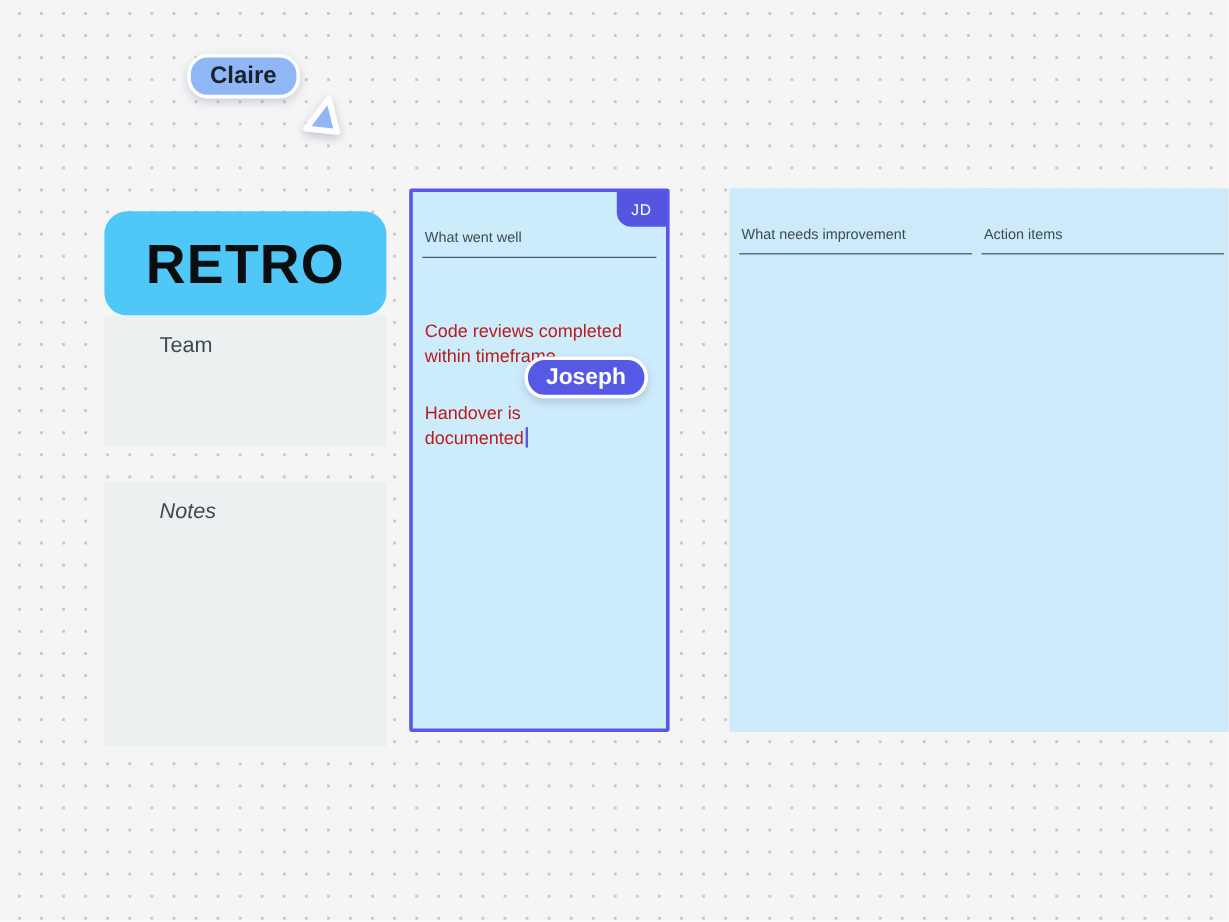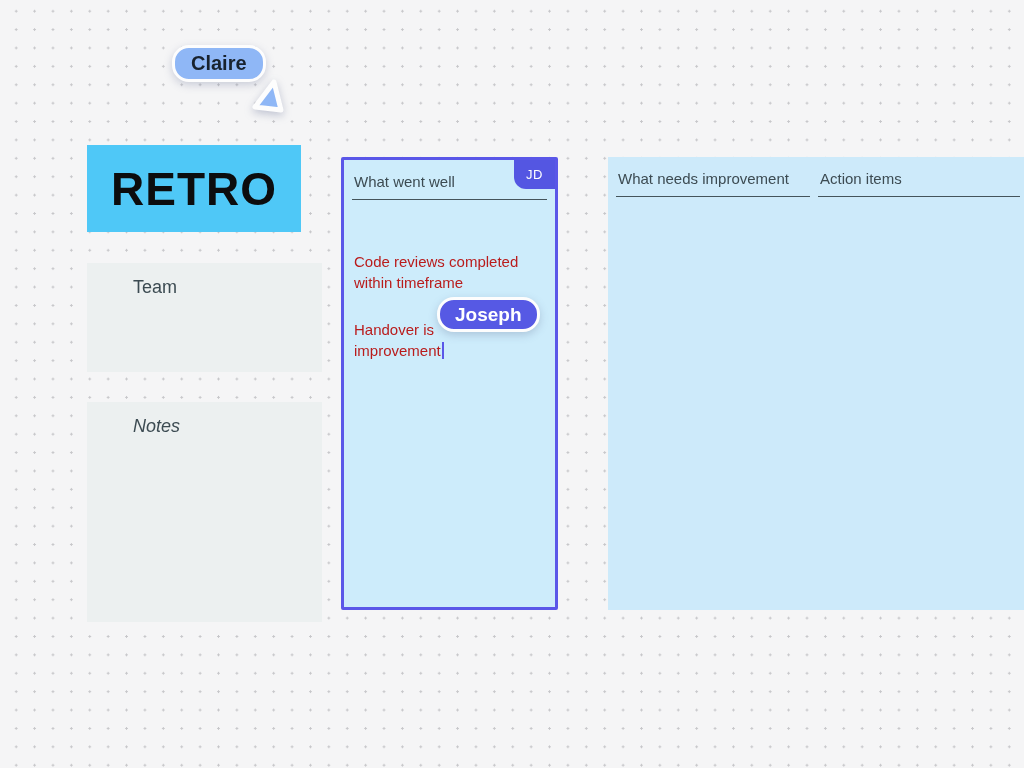--- a/index.html
+++ b/index.html
@@ -10,22 +10,22 @@
   .canvas {
     position: relative; width: 1024px; height: 768px; overflow: hidden;
     background-color: #f5f5f6;
     background-image: radial-gradient(circle, #c7c7ca 1.1px, transparent 1.3px);
     background-size: 18.4px 18.4px;
     background-position: 7px 2px;
   }
 
   
   .retro-card {
-    position: absolute; left: 87px; top: 145px; width: 214px; height: 87px;
-    background: #4fc8f7; display: flex; align-items: center; justify-content: center;
+    position: absolute; left: 87px; top: 176px; width: 235px; height: 87px;
+    background: #4fc8f7; display: flex; align-items: center; justify-content: center; border-radius: 19px;
   }
   .retro-card .retro-text {
     font-size: 46px; font-weight: 800; letter-spacing: 1px; color: #0c0d0e;
   }
   .side-card {
     position: absolute; left: 87px; width: 235px;
     background: #ecf0f0; box-sizing: border-box; padding: 14px 10px;
   }
   .side-card.team  { top: 263px; height: 109px; }
   .side-card.notes { top: 402px; height: 220px; font-style: italic; }
@@ -33,21 +33,21 @@
 
   
   .column {
     position: absolute; top: 157px; height: 453px; box-sizing: border-box;
     background: #cdeafa; padding: 12px 8px 0 8px;
   }
   .column.col-1 { left: 341px; width: 217px; border: 3px solid #5a57e8; border-radius: 2px;
                   background: #cdecfb; }
   .column.col-2 { left: 608px; width: 217px; }
   .column.col-3 { left: 810px; width: 218px; }
-  .column-title { font-size: 15px; color: #3c4b52; padding: 1px 2px 0 2px; }
+  .column-title { font-size: 12px; color: #3c4b52; padding: 1px 2px 0 2px; margin-top: 18px; }
   .column-rule  { border: 0; border-top: 1.6px solid #44545b; margin: 9px 0 0 0; }
   .column-notes { margin-top: 51px; padding: 0 2px; font-size: 15px; line-height: 21px;
                   color: #b91c1c; }
   .note { white-space: pre-line; }
   .note + .note { margin-top: 26px; }
   .text-caret {
     display: inline-block; width: 2px; height: 17px; background: #5a57e8;
     vertical-align: -3px; margin-left: 1px;
   }
 
@@ -59,21 +59,21 @@
     border-radius: 0 0 0 12px;
   }
 
   
   .cursor-label {
     position: absolute; display: flex; align-items: center; justify-content: center;
     border: 3px solid #fdfdfd; box-shadow: 0 3px 8px rgba(90,100,140,0.28);
     font-weight: 700;
   }
   .cursor-label.claire {
-    left: 172px; top: 45px; height: 31px; padding: 0 16px; border-radius: 17px;
+    left: 156px; top: 45px; height: 31px; padding: 0 16px; border-radius: 17px;
     background: #8fb7f6; color: #18222e; font-size: 20px; align-items: center;
   }
   .cursor-label.joseph {
     left: 437px; top: 297px; height: 29px; padding: 0 15px; border-radius: 17px;
     background: #5659e4; color: #ffffff; font-size: 19px; align-items: center;
   }
   .cursor-pointer { position: absolute; left: 247px; top: 74px; width: 46px; height: 46px;
     filter: drop-shadow(0 3px 4px rgba(90,100,140,0.35)); }
 </style>
 </head>
@@ -94,21 +94,21 @@
   </div>
 
   <div class="column col-1">
     <div class="selection-badge">JD</div>
     <div class="column-title">What went well</div>
     <hr class="column-rule">
     <div class="column-notes">
       <div class="note">Code reviews completed
 within timeframe</div>
       <div class="note"><span>Handover is
-improvement</span><span class="text-caret"></span></div>
+documented</span><span class="text-caret"></span></div>
     </div>
   </div>
 
   <div class="column col-2">
     <div class="column-title">What needs improvement</div>
     <hr class="column-rule">
   </div>
 
   <div class="column col-3">
     <div class="column-title">Action items</div>

